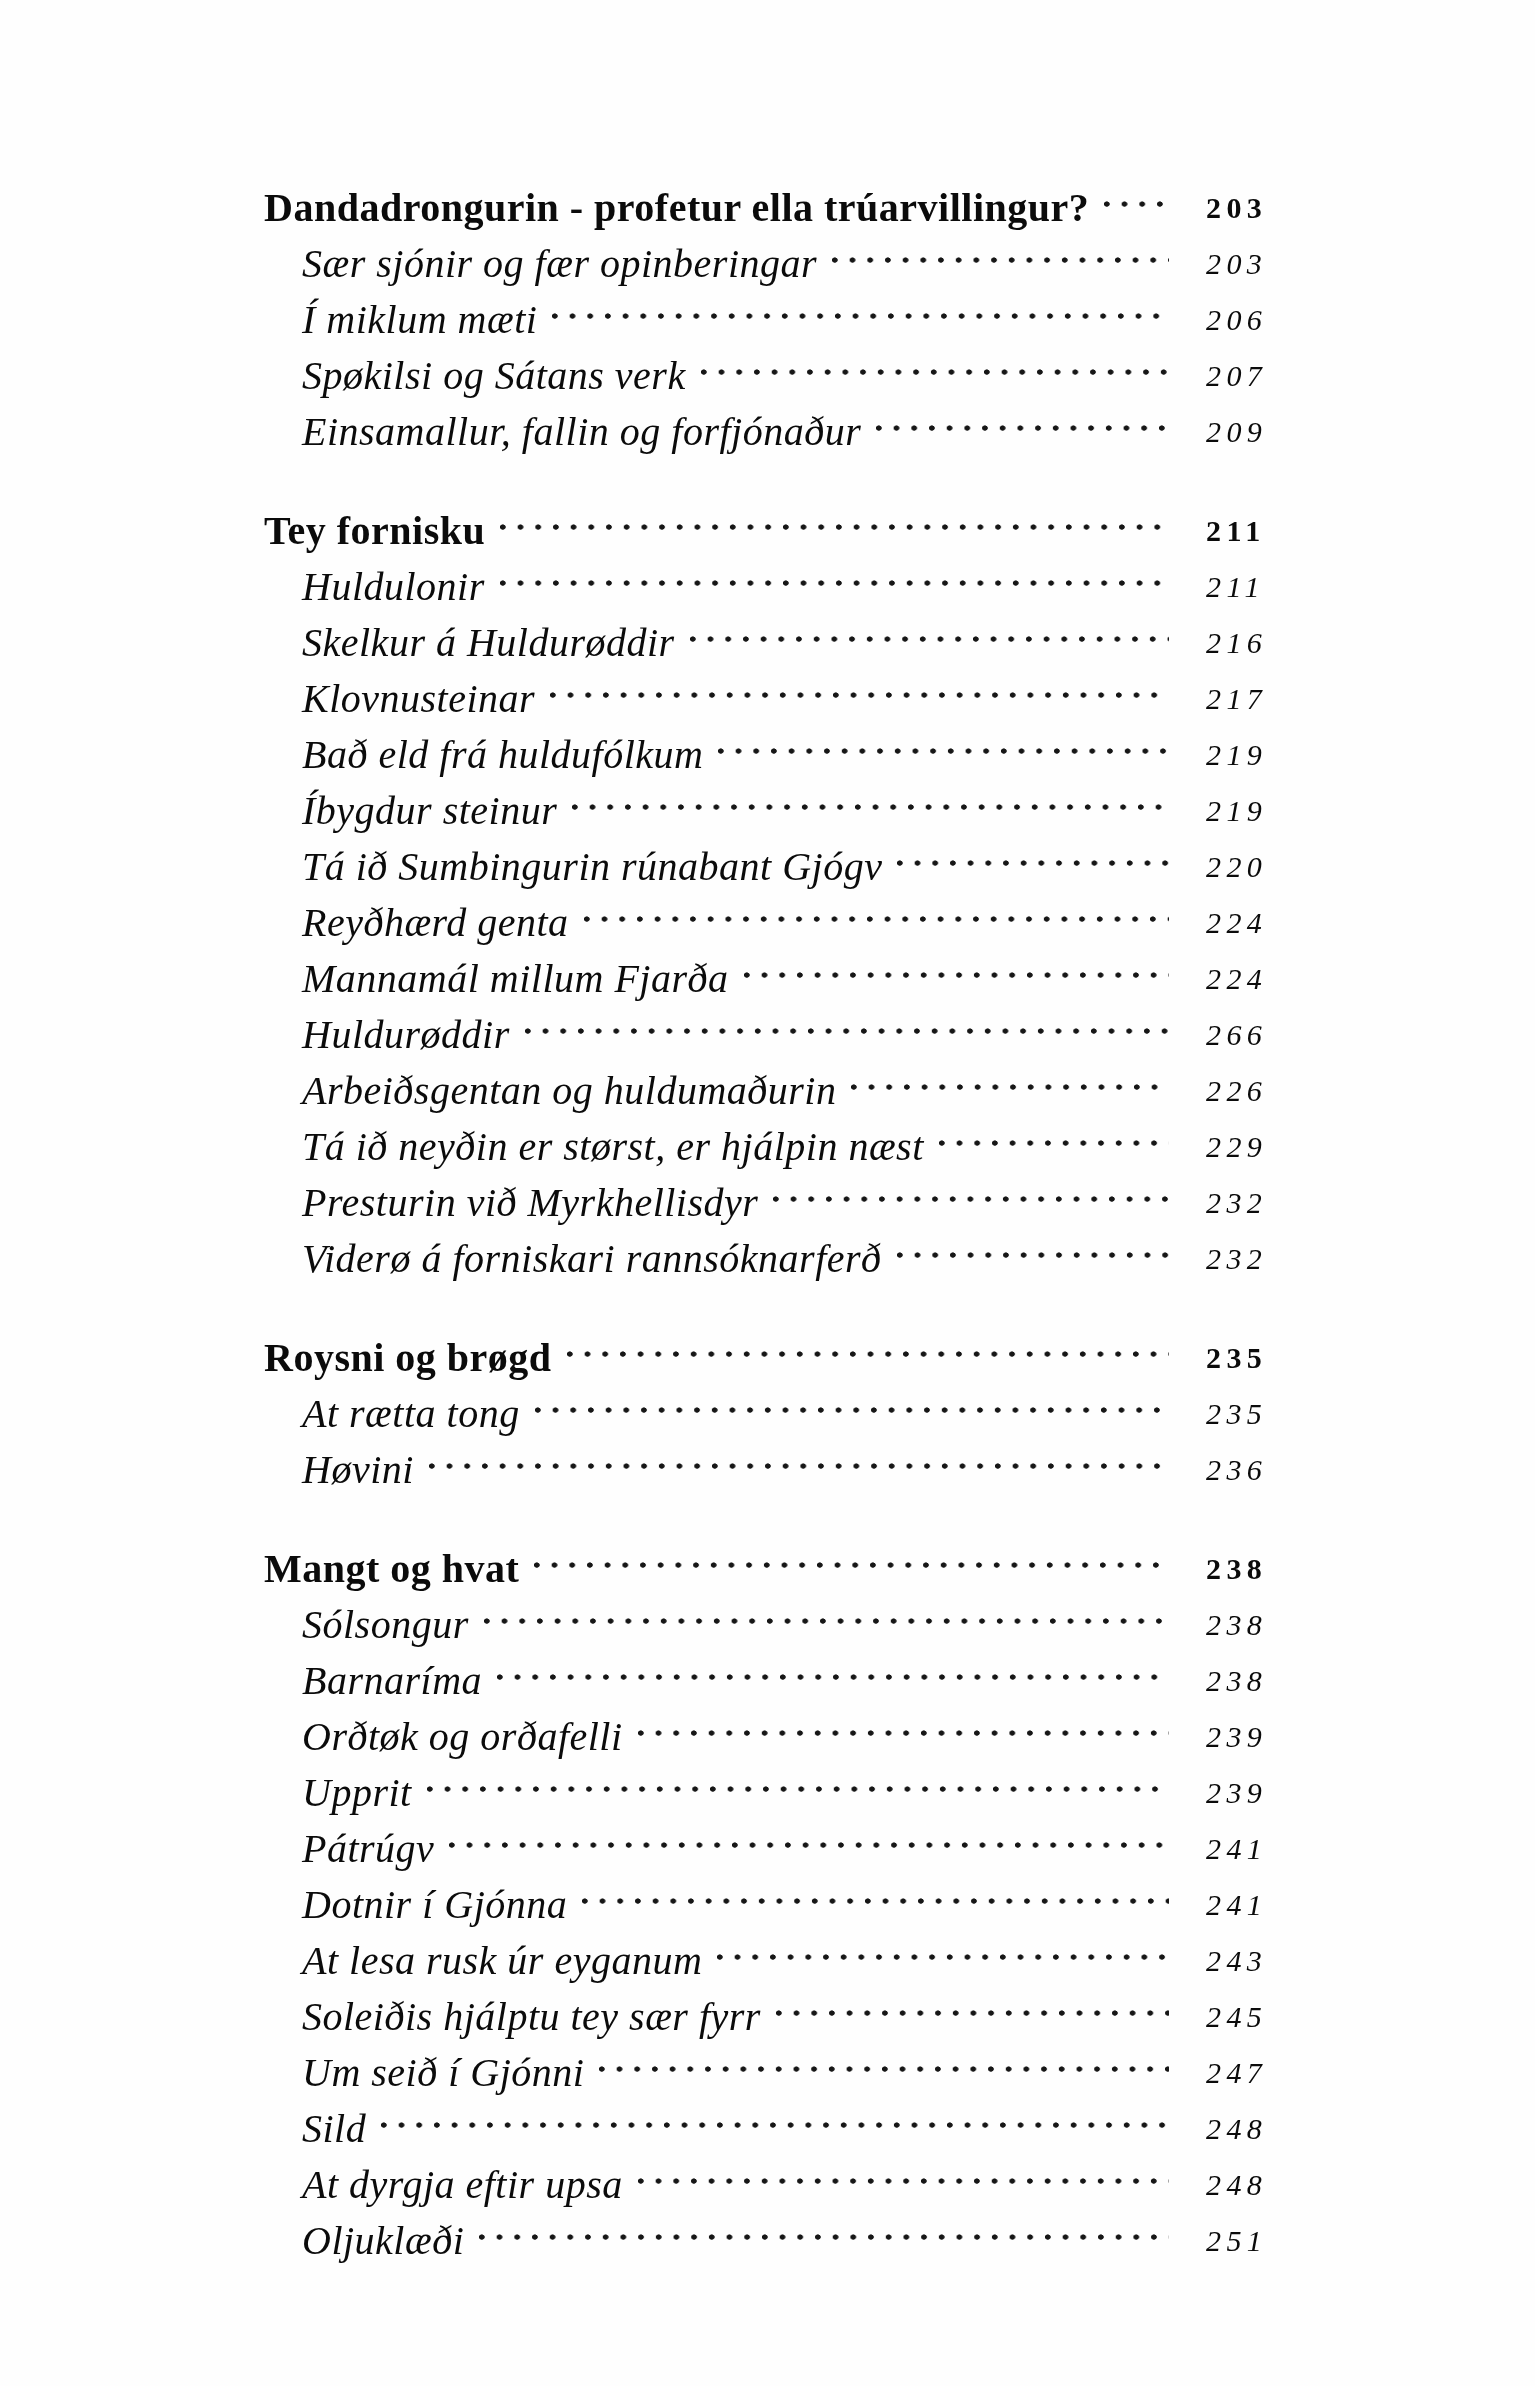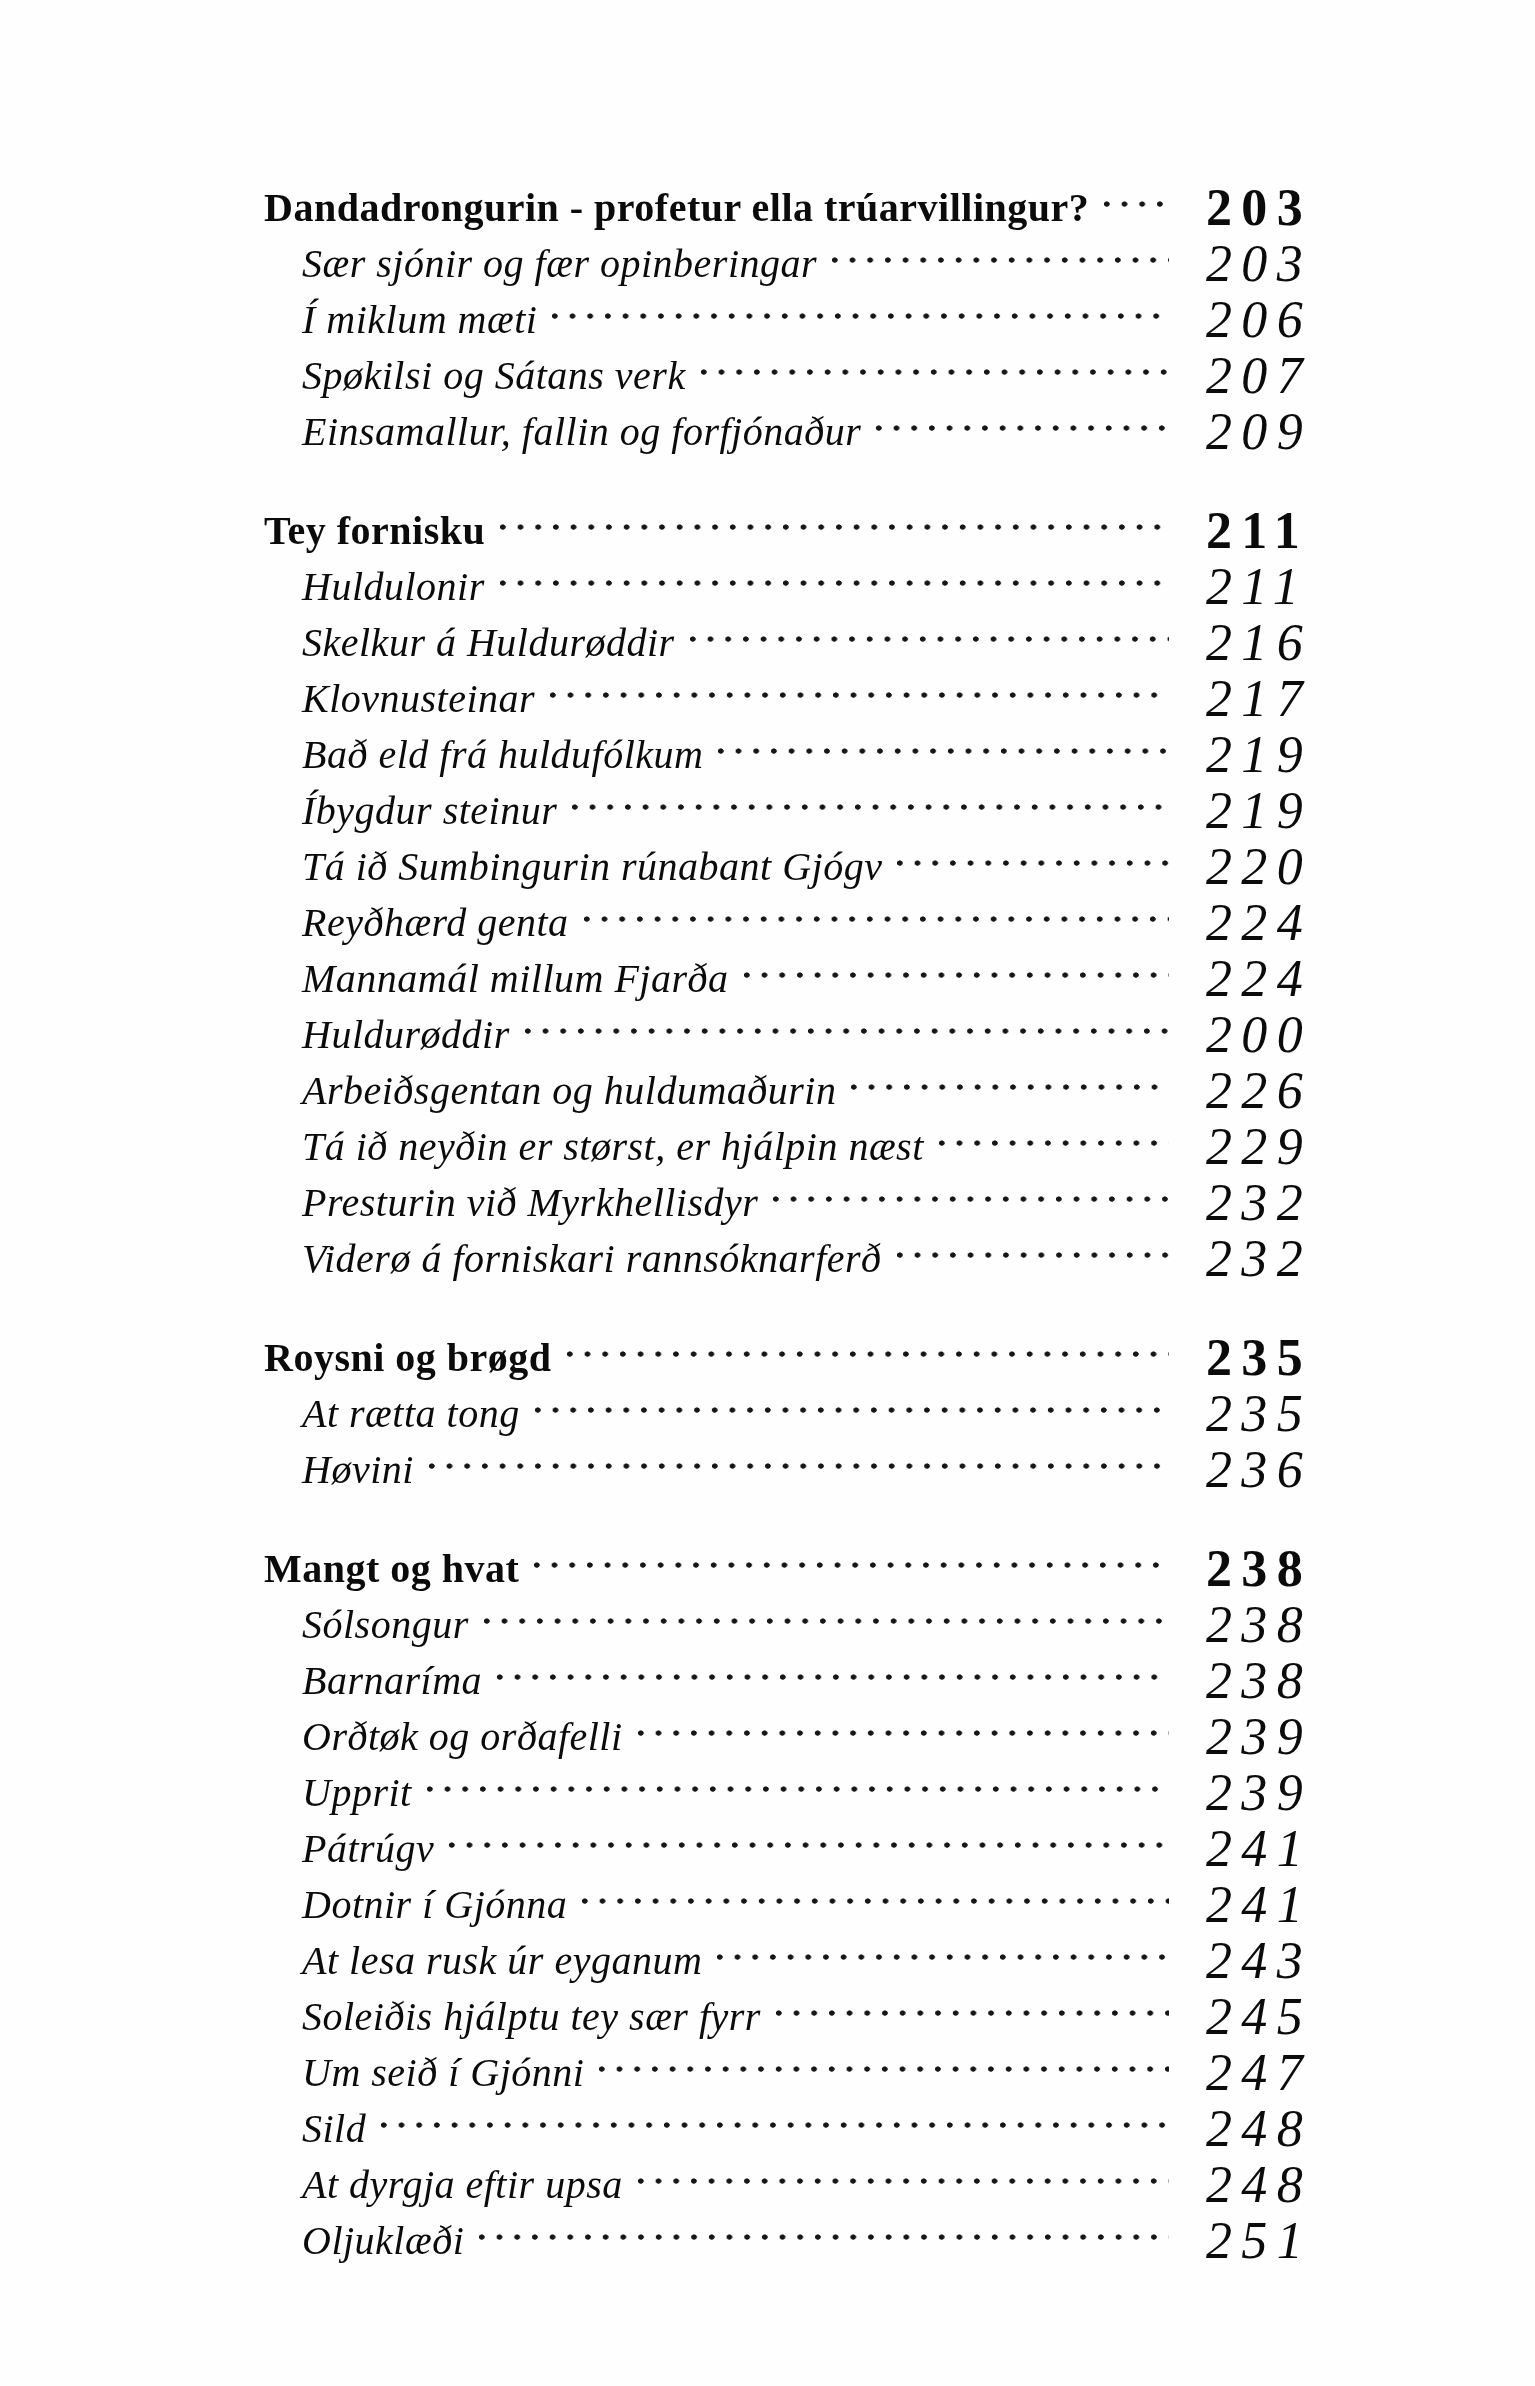--- a/index.html
+++ b/index.html
@@ -48,21 +48,21 @@
     margin:0 24px 8.4px 15px;
     background-image:radial-gradient(circle at 2.8px 3.3px, #161616 2.5px, rgba(0,0,0,0) 3.2px);
     background-size:17.7px 6.5px;
     background-repeat:repeat-x;
     background-position:left bottom;
     min-width:28px;
   }
   .num{
     flex:0 0 98px;
     width:98px;
-    font-size:52px;
+    font-size:30px;
     line-height:1.05;
     letter-spacing:0.18em;
     text-align:left;
     padding-left:13px;
   }
   .title-row .num{
     font-weight:bold;
     font-style:normal;
   }
   .entry-row .num{
@@ -143,21 +143,21 @@
           <span class="num">224</span>
         </div>
         <div class="row entry-row">
           <span class="label">Mannamál millum Fjarða</span>
           <span class="dots"></span>
           <span class="num">224</span>
         </div>
         <div class="row entry-row">
           <span class="label">Huldurøddir</span>
           <span class="dots"></span>
-          <span class="num">200</span>
+          <span class="num">266</span>
         </div>
         <div class="row entry-row">
           <span class="label">Arbeiðsgentan og huldumaðurin</span>
           <span class="dots"></span>
           <span class="num">226</span>
         </div>
         <div class="row entry-row">
           <span class="label">Tá ið neyðin er størst, er hjálpin næst</span>
           <span class="dots"></span>
           <span class="num">229</span>

